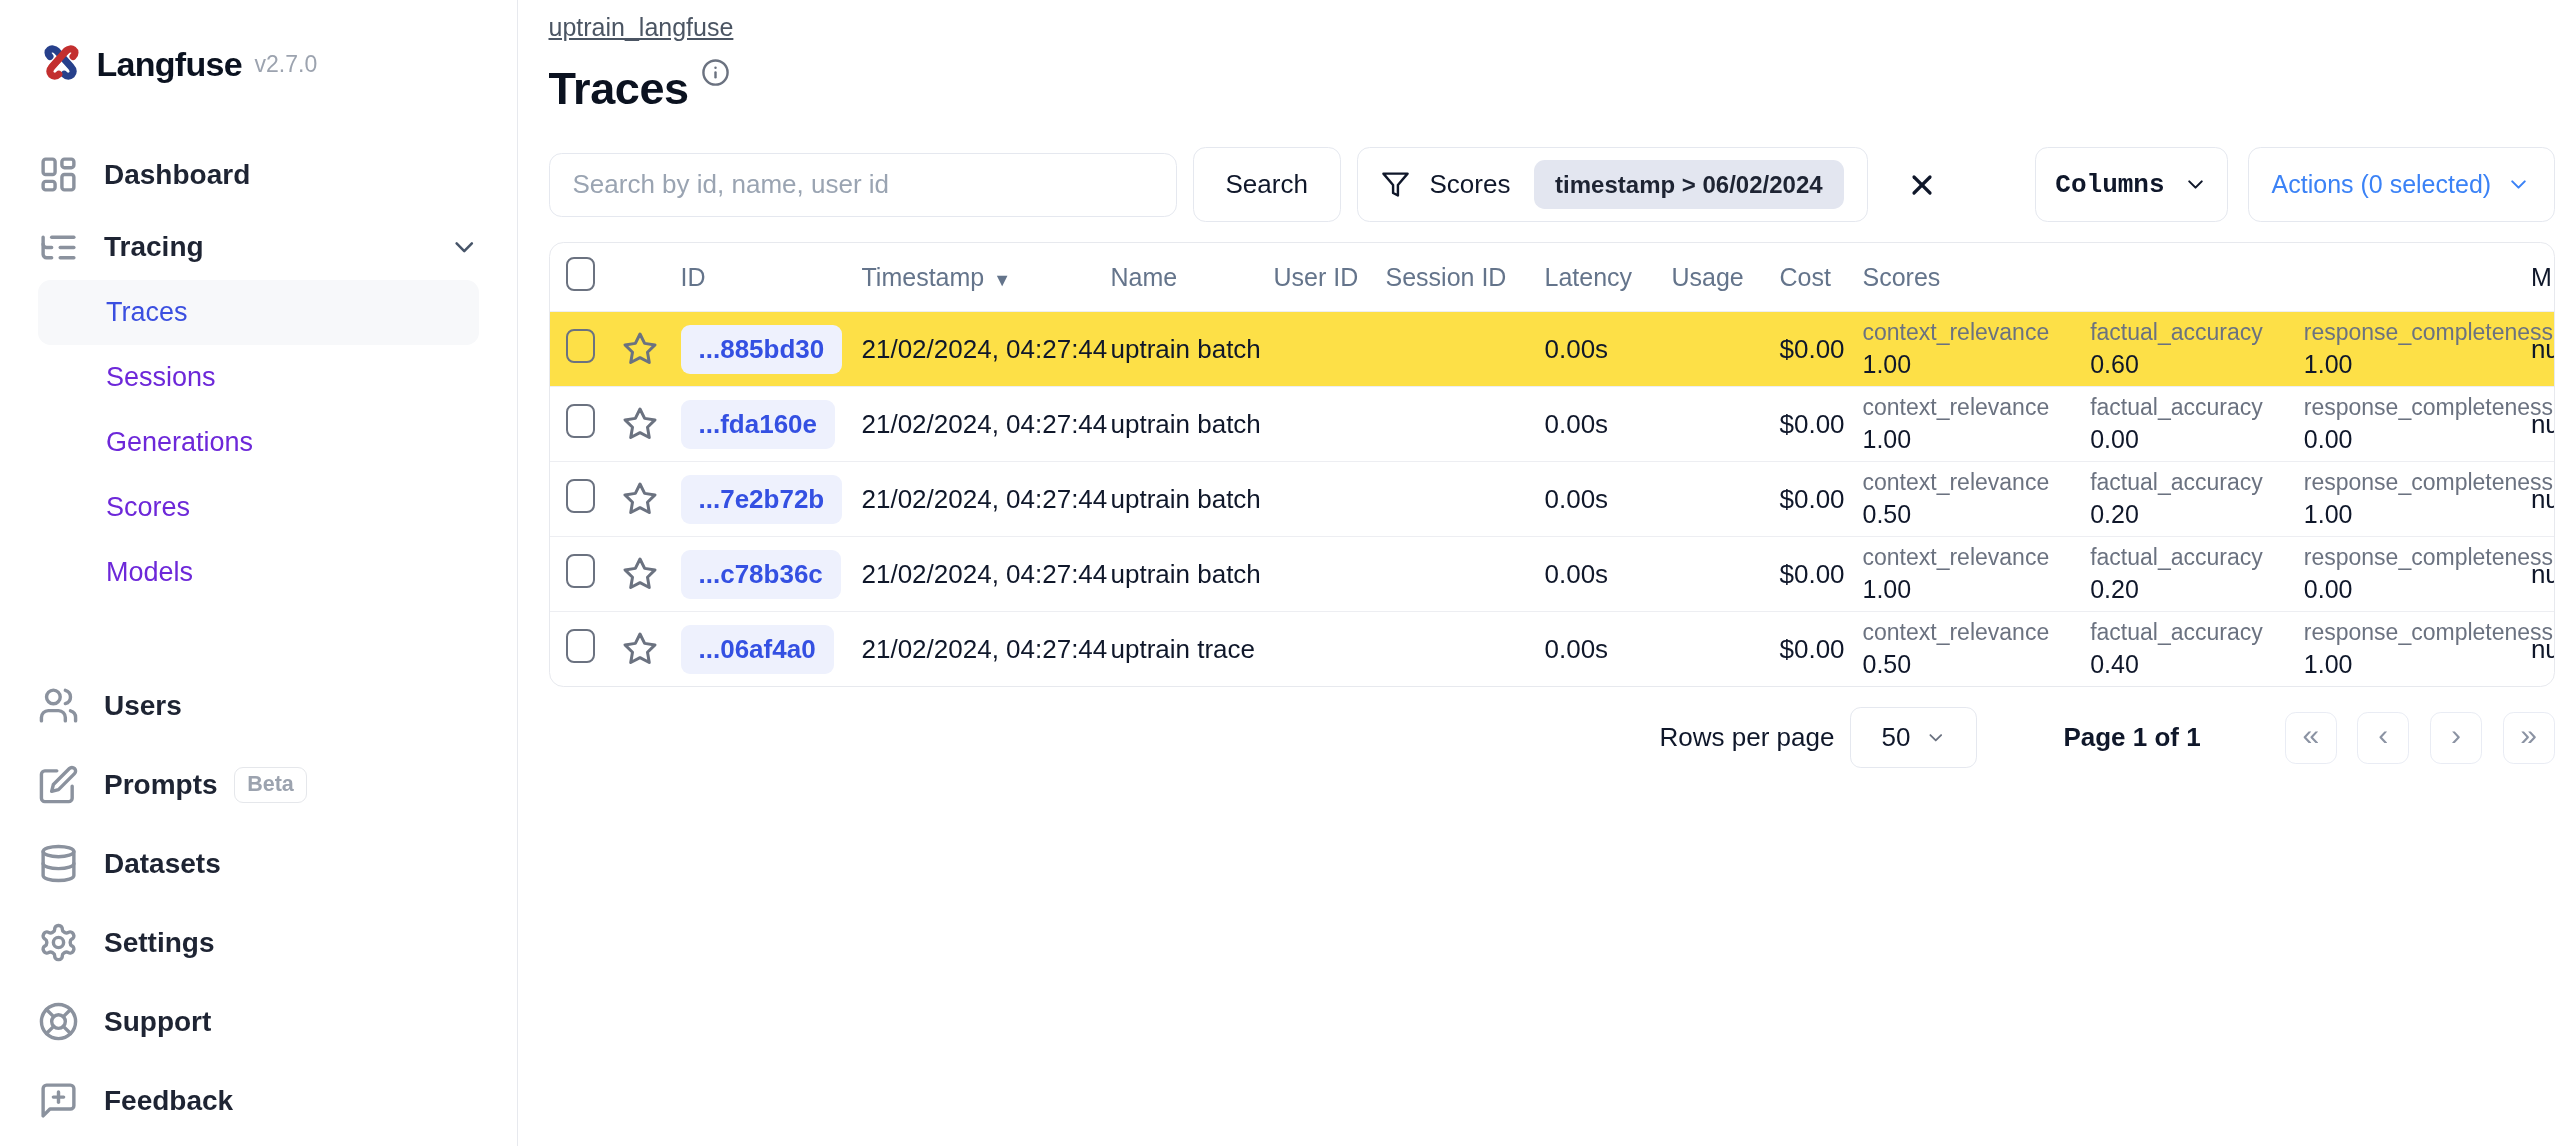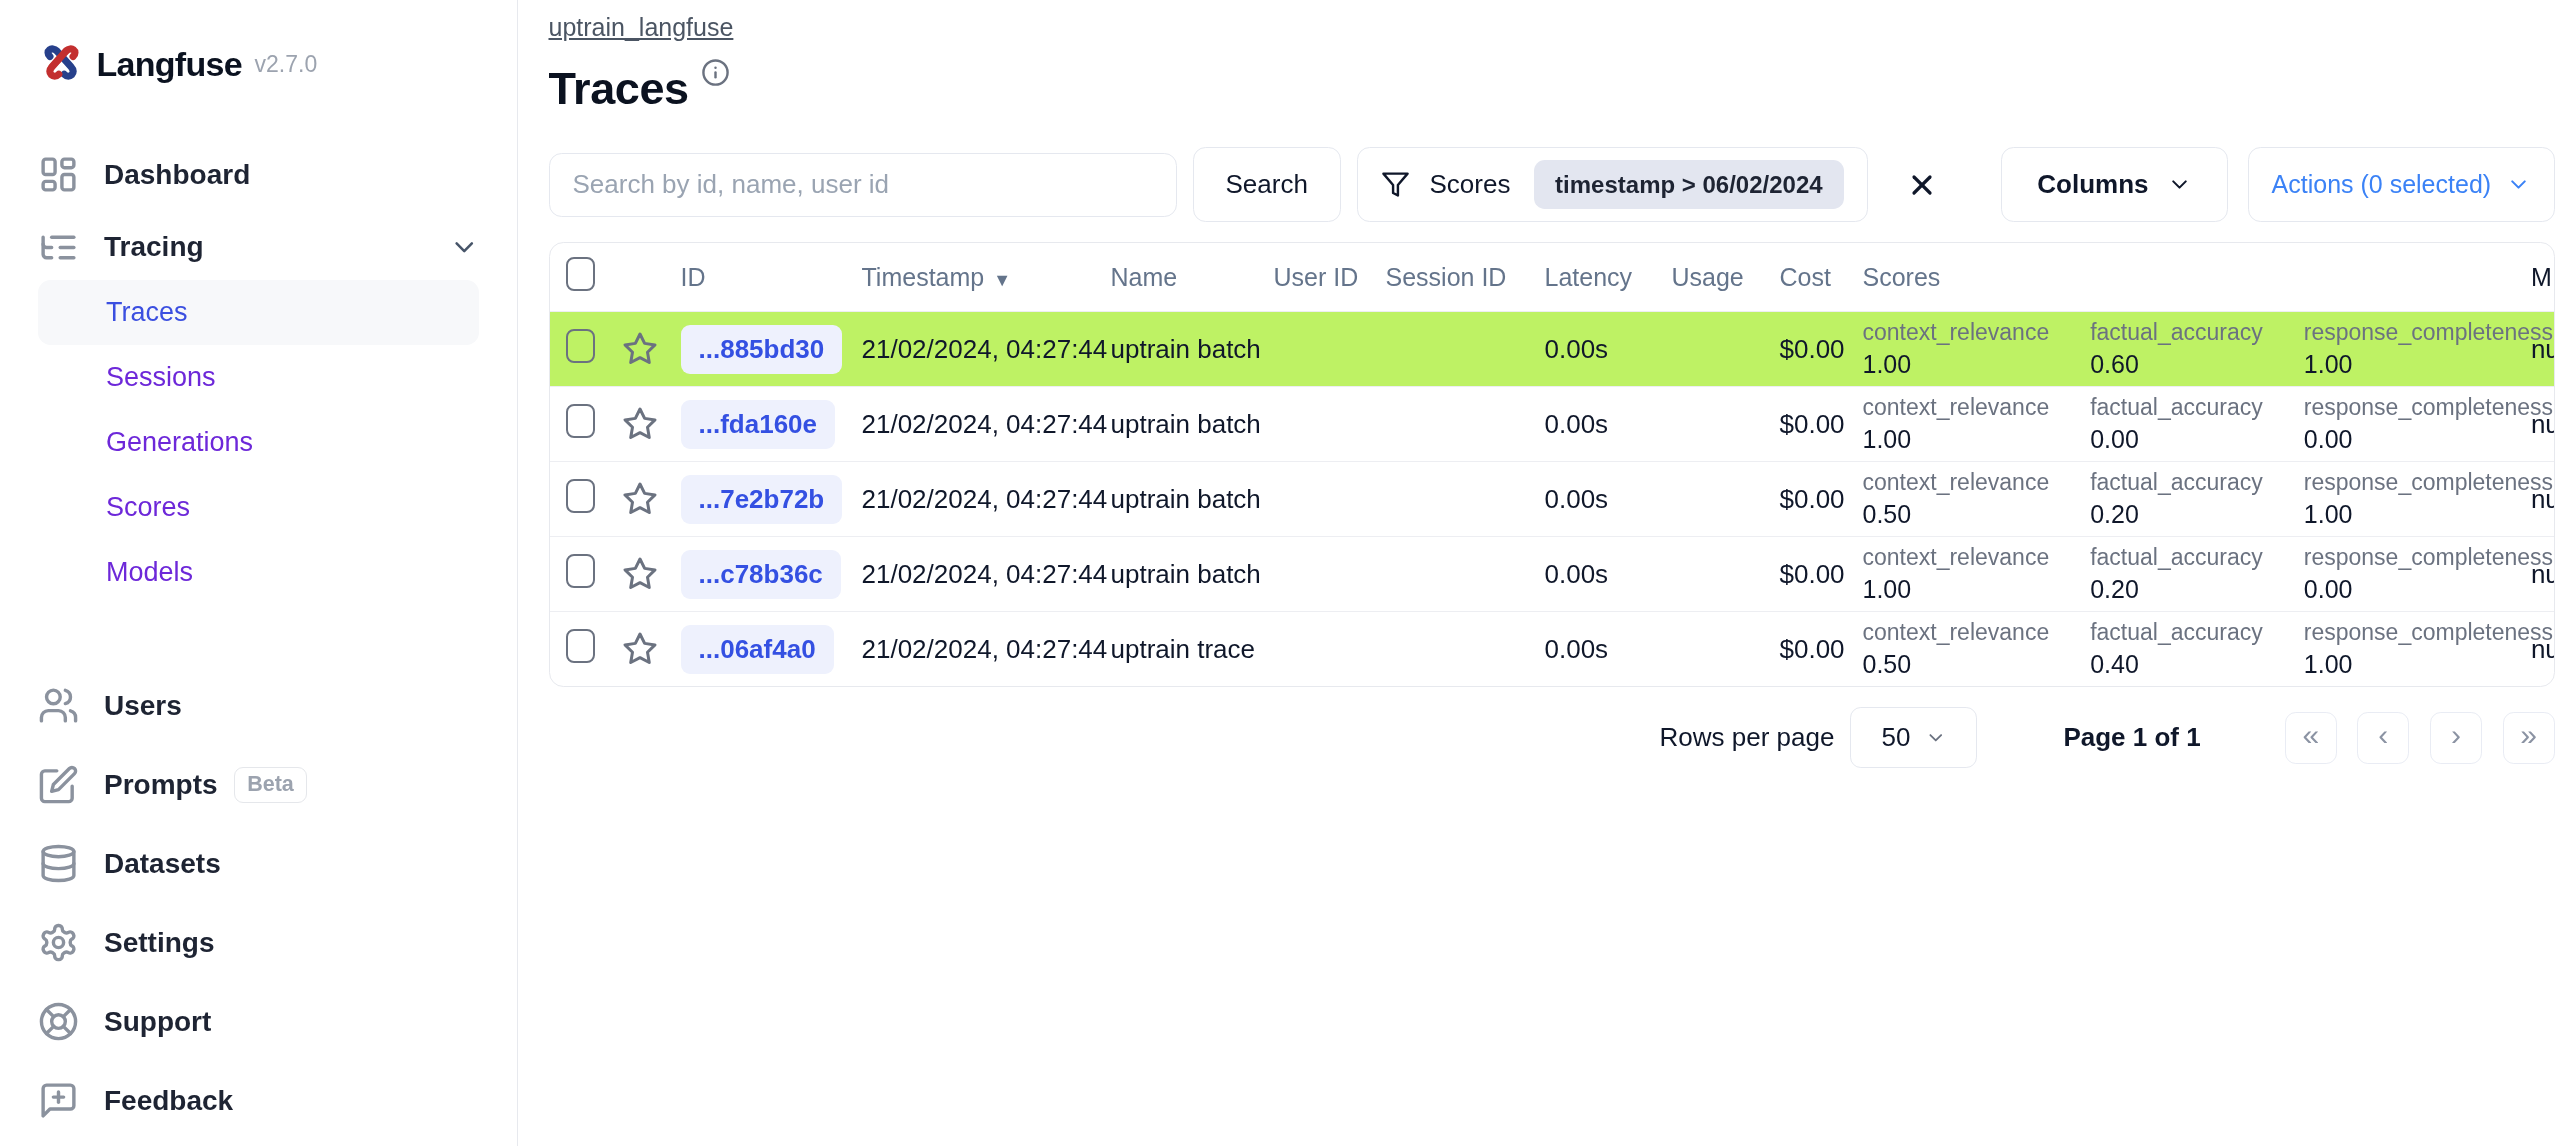--- a/index.html
+++ b/index.html
@@ -38,32 +38,32 @@
   .toolbar { margin-top:32px; display:flex; align-items:center; }
   .search-input { width:628px; height:64px; border:1.8px solid #e5e8ef; border-radius:12.6px; padding:0 23px; font-size:26px; color:#0f172a; outline:none; font-family:inherit; }
   .search-input::placeholder { color:#9aa4b2; }
   .btn { height:75px; border:1.8px solid #e5e8ef; border-radius:12.6px; background:#fff; display:flex; align-items:center; font-family:inherit; font-size:26px; cursor:pointer; }
   .search-btn { margin-left:16px; padding:0 32px; font-weight:500; color:#0f172a; }
   .filter-box { margin-left:16px; padding:0 23px; gap:16px; }
   .funnel-icon { width:29px; height:29px; color:#0f172a; }
   .filter-label { font-weight:500; color:#0f172a; margin-left:3.6px; }
   .filter-chip { margin-left:7.2px; background:#e3e6f0; color:#1e2433; font-weight:600; font-size:24px; padding:10.8px 21.5px; border-radius:10.8px; white-space:nowrap; }
   .clear-filter { margin-left:38px; width:32px; height:32px; color:#0f172a; cursor:pointer; }
-  .columns-btn { margin-left:auto; padding:0 35px; gap:18px; font-weight:600; color:#0f172a; }
+  .columns-btn { margin-left:auto; padding:0 19px; gap:18px; font-weight:600; color:#0f172a;font-family:Liberation Mono, monospace; }
   .actions-btn { margin-left:20px; padding:0 23px; gap:14.4px; color:#3b82f6; font-size:25px; }
   .chev-sm { width:25px; height:25px; }
 
   
   .card { margin-top:20px; border:1.8px solid #e7e9ee; border-radius:14.4px; overflow:hidden; }
   .grid-cols { display:grid; grid-template-columns:56px 59px 181px 249px 163px 112px 159px 127px 108px 83px 663px 1fr; padding-left:16px; align-items:center; }
   .thead { height:68px; color:#64748b; font-size:25px; font-weight:500; }
   .thead .cell { white-space:nowrap; }
   .sort-arrow { font-size:18px; margin-left:9px; }
   .trow { height:75px; border-top:1.8px solid #edeef2; font-size:26px; }
-  .trow.highlight { background:#bef264; }
+  .trow.highlight { background:#fde047; }
   .cell { white-space:nowrap; }
   .checkbox { width:29px; height:34px; border:2.7px solid #6b7280; border-radius:8px; display:inline-block; background:transparent; cursor:pointer; }
   .star-icon { width:36px; height:36px; color:#6b7280; cursor:pointer; }
   .id-chip { background:#eef1fd; color:#3450e2; font-weight:700; font-size:26px; padding:9px 18px; border-radius:9px; display:inline-block; cursor:pointer; }
   .scores-cell { display:flex; gap:41px; align-items:center; }
   .score-label { font-size:23px; color:#6b7280; line-height:1.2; }
   .score-value { font-size:25px; color:#0f172a; margin-top:3.6px; }
   .meta-cell { padding-left:5.4px; color:#0f172a; }
 
   

